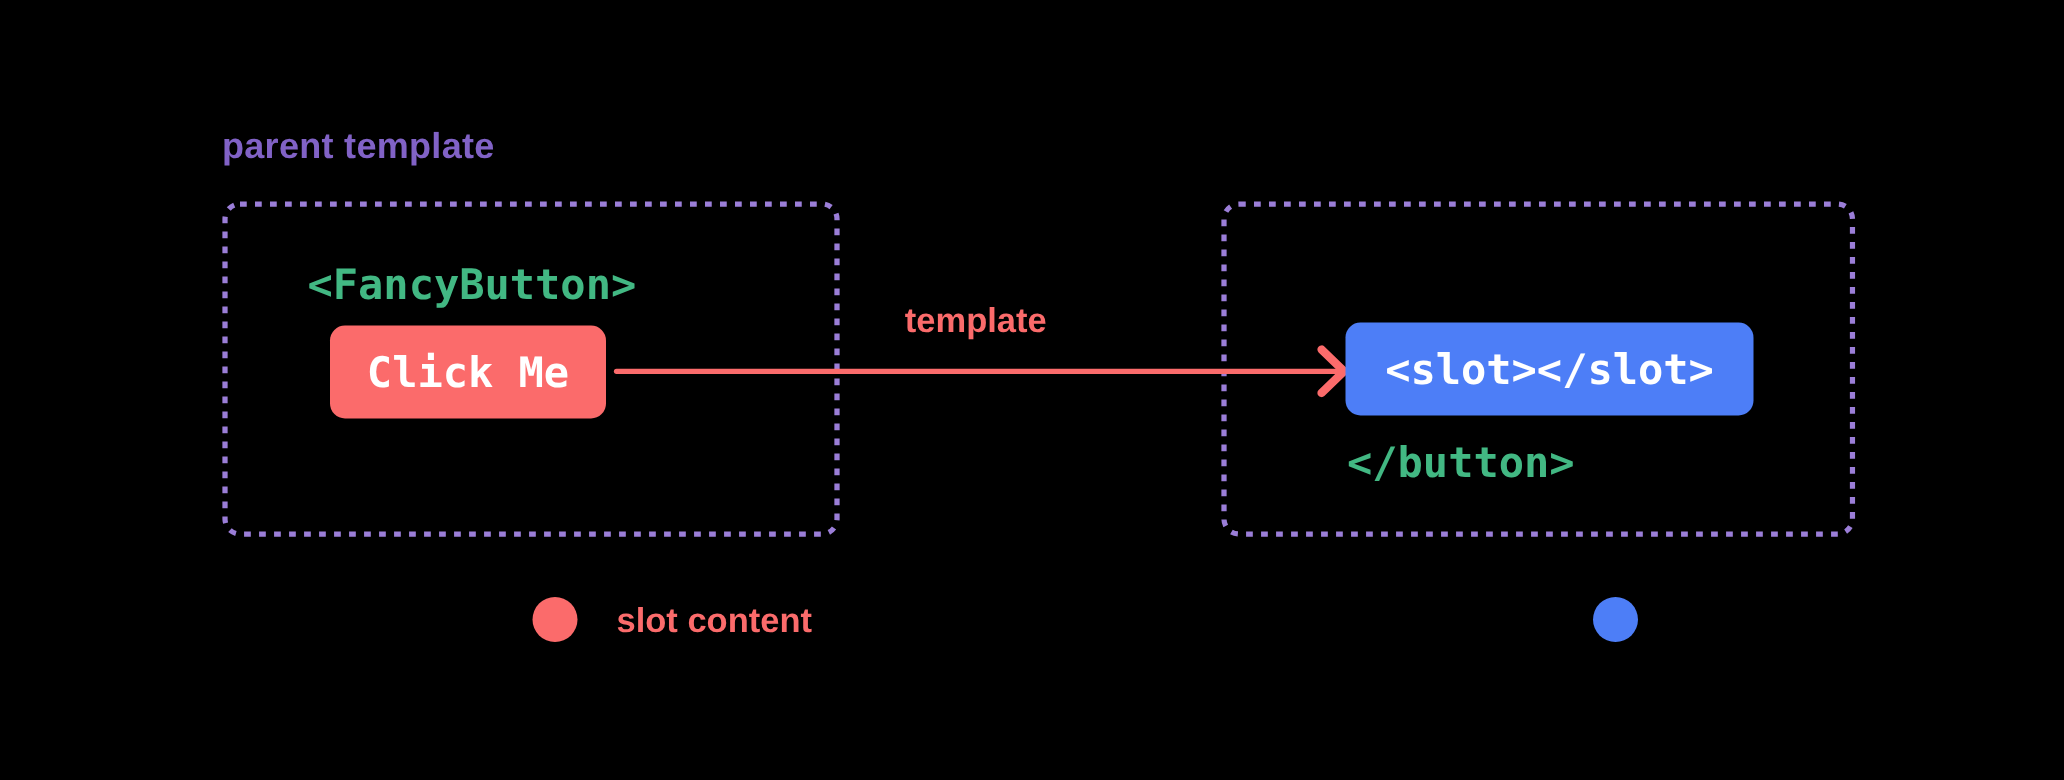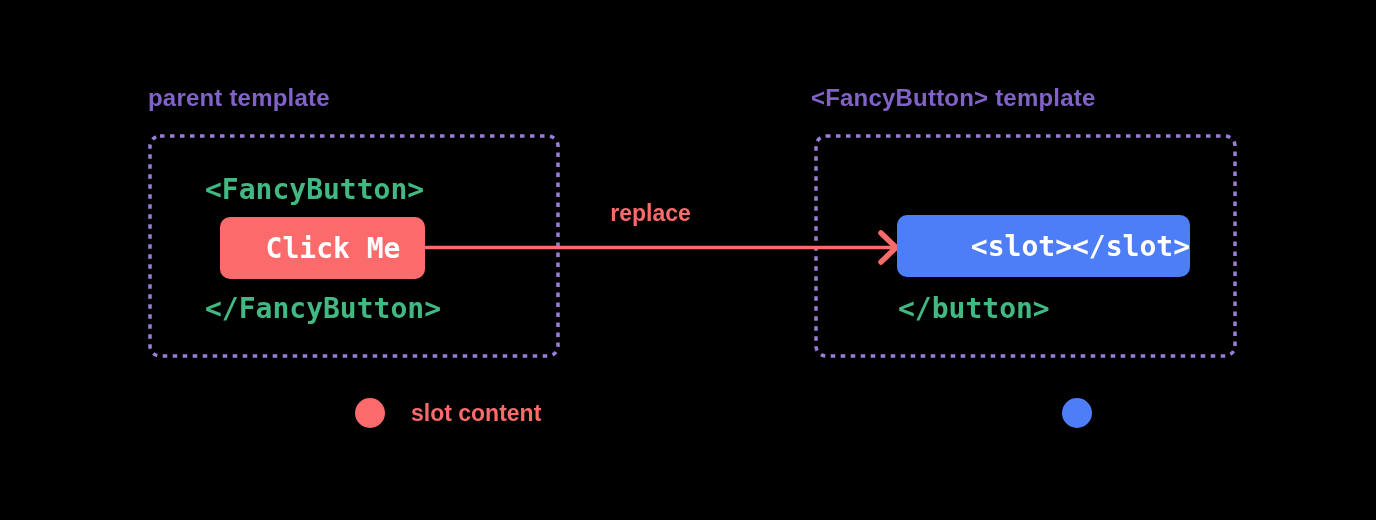--- a/index.html
+++ b/index.html
@@ -57,24 +57,23 @@
     position: absolute;
     display: flex;
     align-items: center;
     justify-content: center;
     border-radius: 10px;
     font-family: "DejaVu Sans Mono", monospace;
     font-weight: 700;
     font-size: 28px;
     color: #fff;
     white-space: pre;
-    padding-left: 21px;
   }
   .chip-red  { left: 220px; top: 217px; width: 184px; height: 62px; background: var(--red); }
-  .chip-blue { left: 897px; top: 215px; width: 272px; height: 62px; background: var(--blue); justify-content: flex-end; }
+  .chip-blue { left: 897px; top: 215px; width: 272px; height: 62px; background: var(--blue); }
 
   .arrow-svg { position: absolute; left: 404px; top: 225px; width: 500px; height: 46px; }
   .arrow-line {
     stroke: var(--red);
     stroke-width: 3.5;
     stroke-linecap: round;
   }
   .arrow-head {
     stroke: var(--red);
     stroke-width: 5.5;
@@ -110,43 +109,41 @@
   }
   .legend-label-red  { left: 411px;  top: 398px; color: var(--red); text-align: center; }
   .legend-label-blue { left: 1110px; top: 398px; color: var(--blue); }
 </style>
 </head>
 <body>
 
 <div class="canvas">
 
   <div class="panel-label label-left">parent template</div>
-  <div class="panel-label label-right">&lt;FancyButton&gt; template</div>
 
   <div class="dashed-box box-left">
     <svg viewBox="0 0 412 224">
       <rect class="dashed-rect" x="2" y="2" width="408" height="220" rx="10"></rect>
     </svg>
   </div>
 
   <div class="dashed-box box-right">
     <svg viewBox="0 0 423 224">
       <rect class="dashed-rect" x="2" y="2" width="419" height="220" rx="10"></rect>
     </svg>
   </div>
 
   <div class="code code-open-left">&lt;FancyButton&gt;</div>
 
   <div class="chip chip-red">
     <span>Click Me</span>
   </div>
 
-  <div class="code code-close-left">&lt;/FancyButton&gt;</div>
 
-  <div class="arrow-label">replace</div>
+  <div class="arrow-label">template</div>
   <svg class="arrow-svg" viewBox="0 0 500 46">
     <line class="arrow-line" x1="7" y1="22.5" x2="488" y2="22.5"></line>
     <polyline class="arrow-head" points="477,8 492,22.5 477,37"></polyline>
   </svg>
 
 
   <div class="chip chip-blue">
     <span>&lt;slot&gt;&lt;/slot&gt;</span>
   </div>
 

